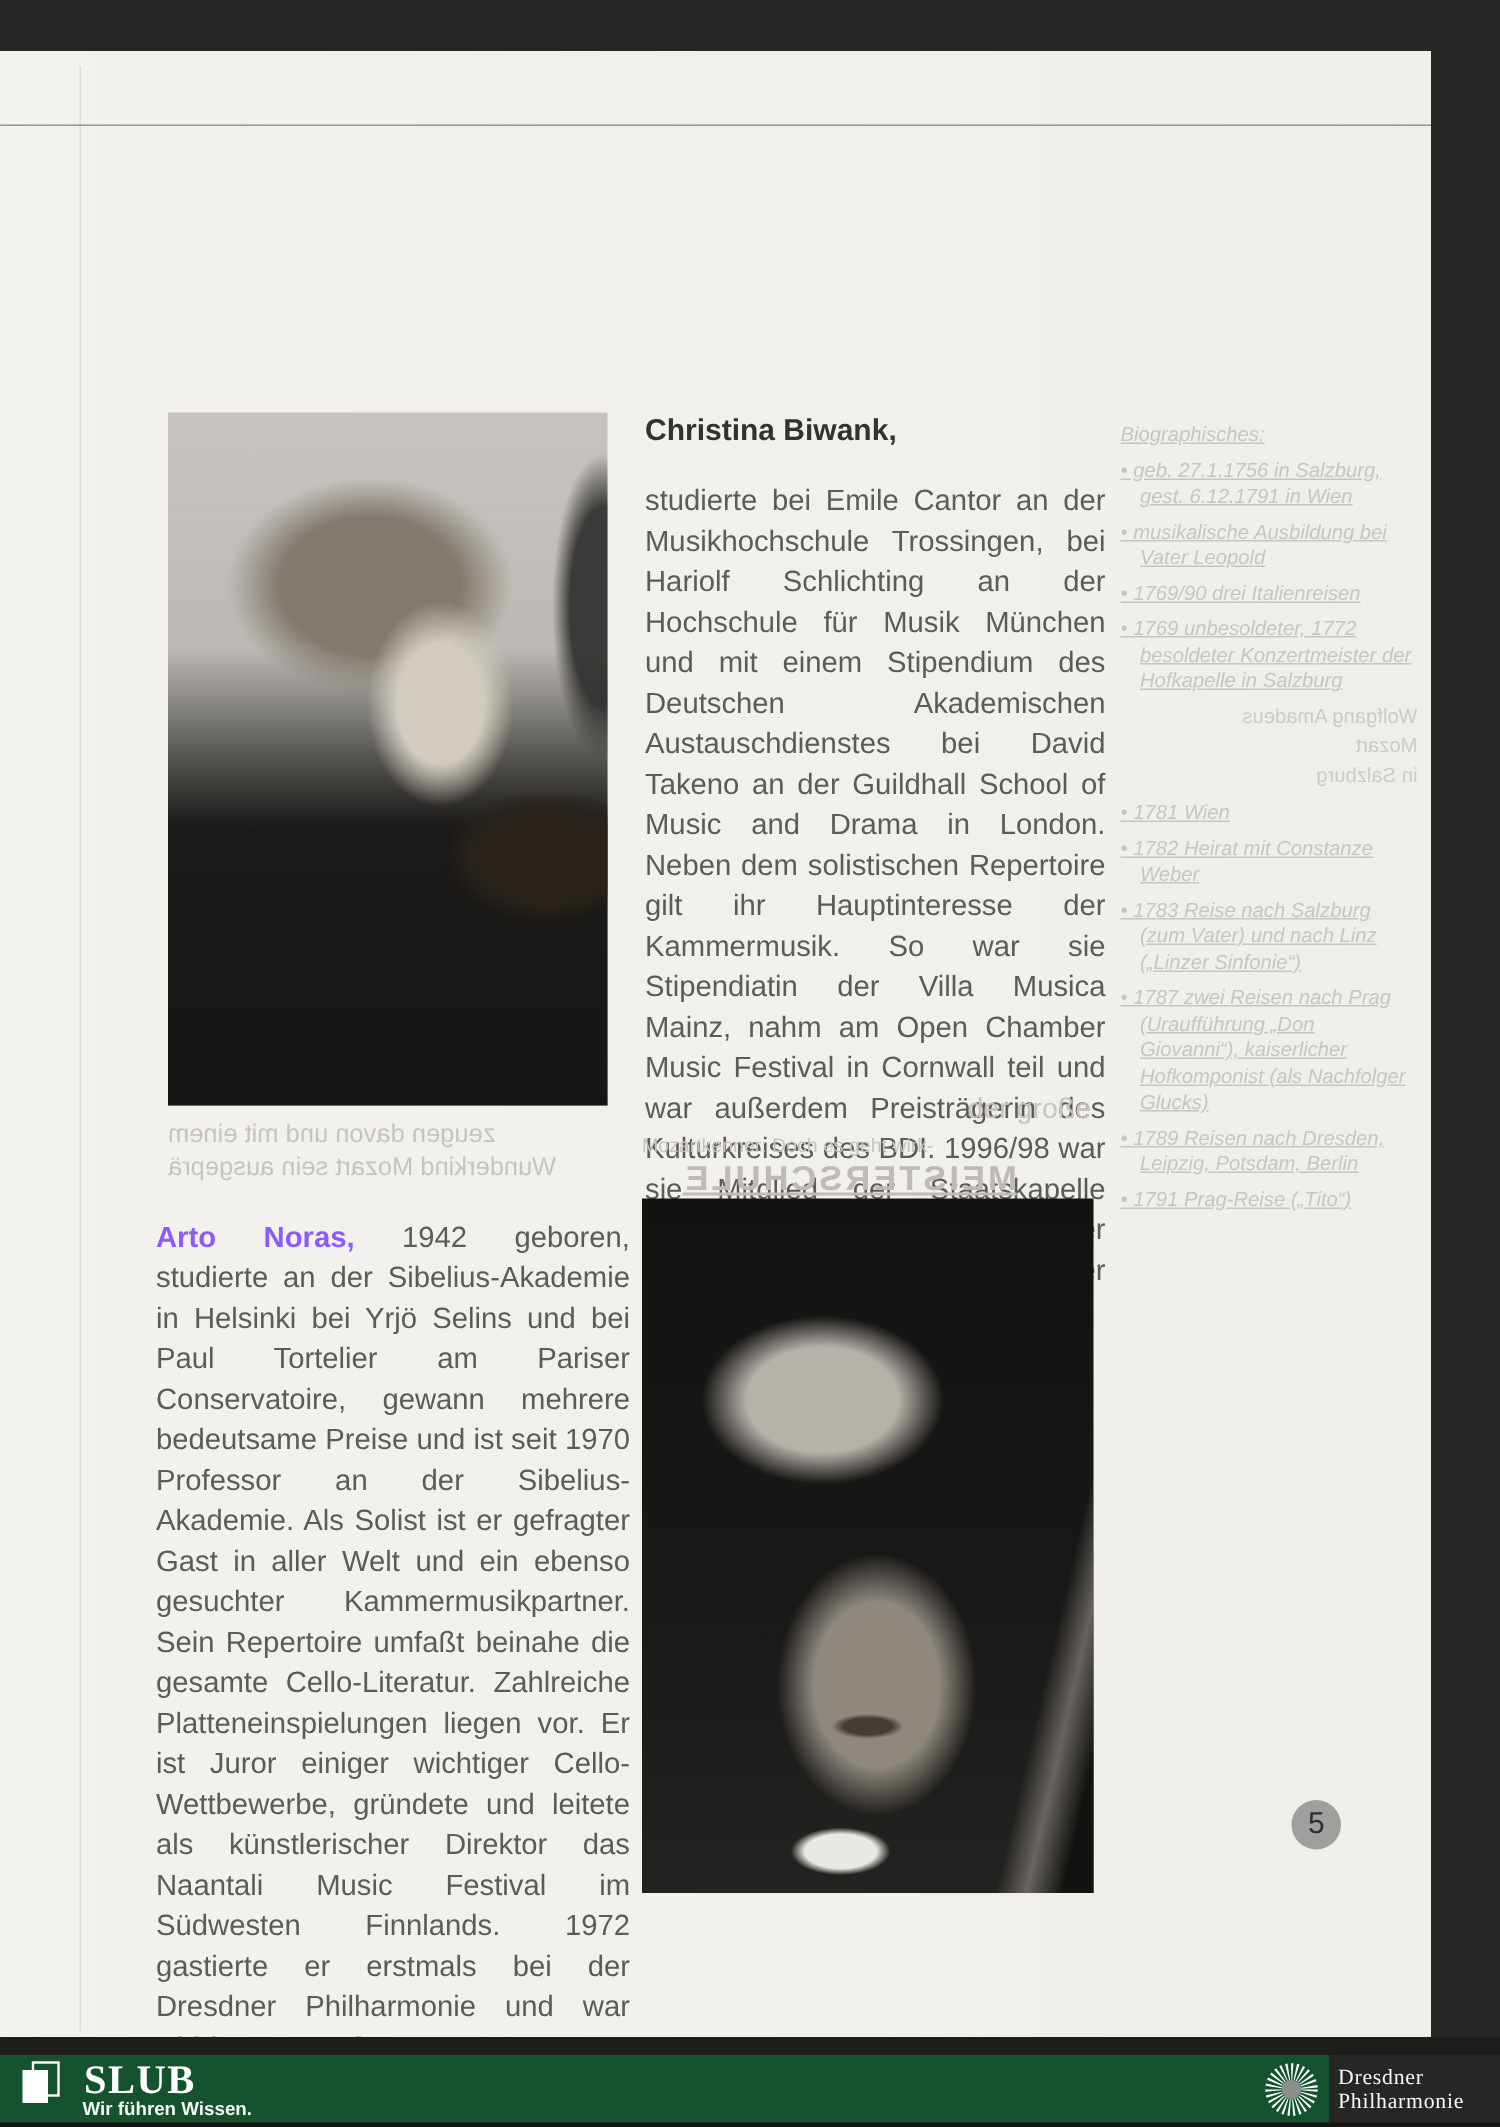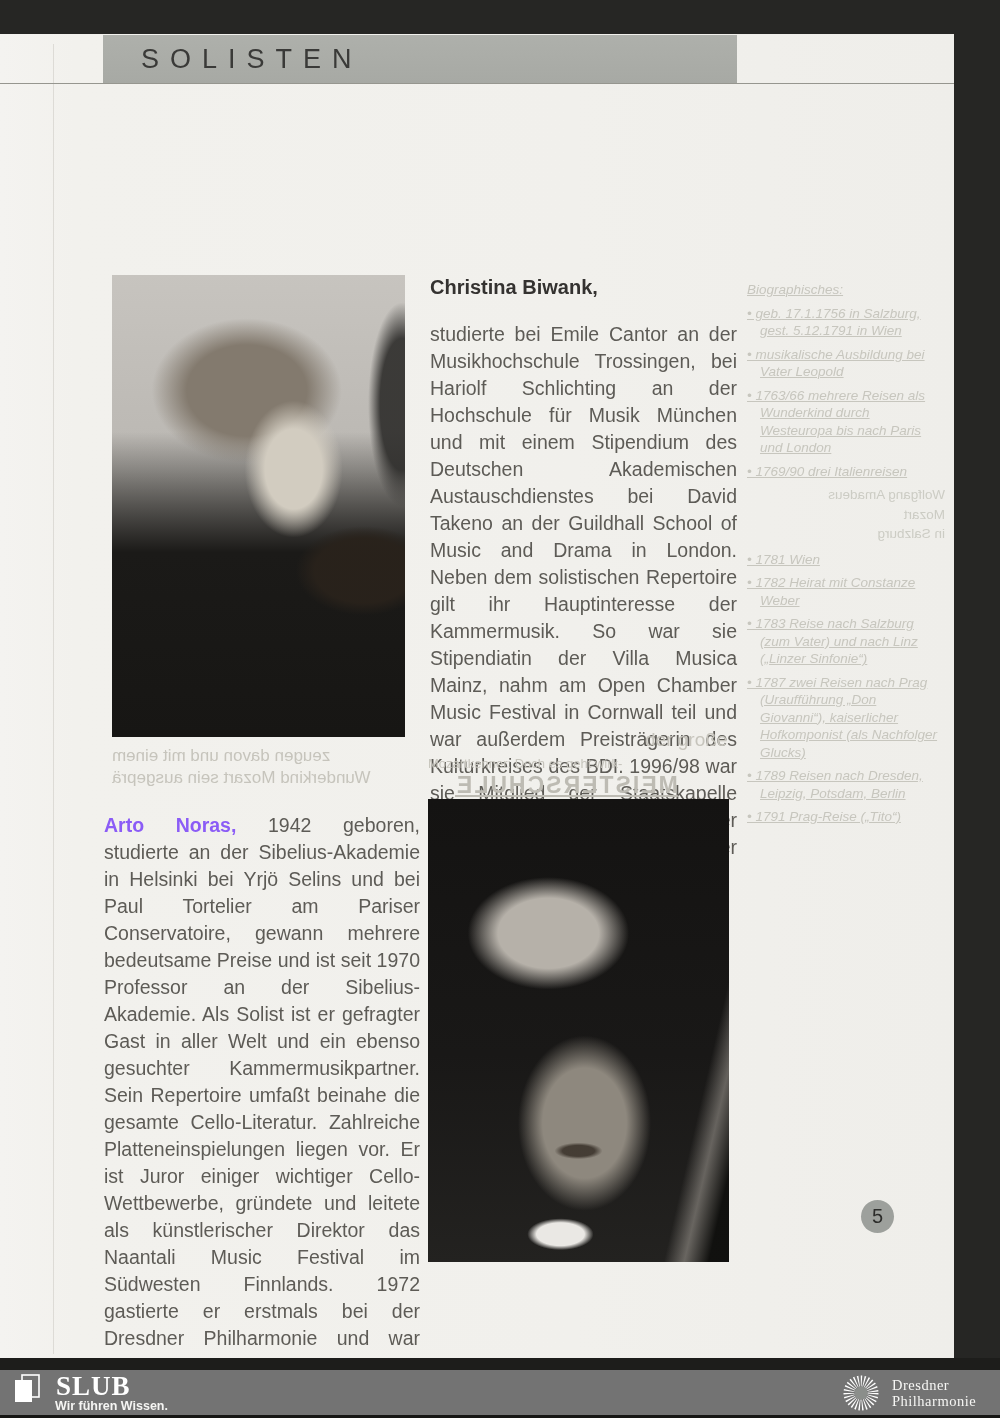--- a/index.html
+++ b/index.html
@@ -65,21 +65,21 @@
   .frag.mirror{transform:scaleX(-1);}
   
   .page-circle{
     position:absolute;left:861px;top:1200px;width:33px;height:33px;border-radius:50%;
     background:#9da09c;display:flex;align-items:center;justify-content:center;
     font-size:20px;color:#2d2d2b;
   }
   
   .bottom-black{position:absolute;left:0;top:1358px;width:1000px;height:12px;background:#1d1d1b;}
   .footer{
-    position:absolute;left:0;top:1370px;width:1000px;height:45px;background:#737373;
+    position:absolute;left:0;top:1370px;width:886px;height:45px;background:#14532d;
   }
   .footer-bottom-edge{position:absolute;left:0;top:1415px;width:1000px;height:3px;background:#161614;}
   .slub{position:absolute;left:12px;top:3px;display:flex;align-items:flex-start;}
   .slub-word{
     font-family:"Liberation Serif",serif;font-weight:bold;color:#ffffff;
     font-size:27px;line-height:27px;margin-left:14px;letter-spacing:1px;
   }
   .slub-tag{
     position:absolute;left:55px;top:29px;color:#f5f5f3;font-weight:bold;font-size:12.5px;
   }
@@ -88,23 +88,20 @@
     font-family:"Liberation Serif",serif;color:#f6f6f4;font-size:14.5px;line-height:16px;
     margin-left:10px;letter-spacing:.5px;
   }
 </style>
 </head>
 <body>
 
 <div class="page">
   <div class="page-fold"></div>
   <div class="header-rule"></div>
-  <div class="header-bar">
-    <span class="title">SOLISTEN</span>
-  </div>
 </div>
 
 <div class="photo photo1"></div>
 
 <div class="col-right">
   <h3>Christina Biwank,</h3>
   <p class="bio">studierte bei Emile Cantor an der Musikhochschule Trossingen, bei Hariolf Schlichting an der Hochschule für Musik München und mit einem Stipendium des Deutschen Akademischen Austauschdienstes bei David Takeno an der Guildhall School of Music and Drama in London. Neben dem solistischen Repertoire gilt ihr Hauptinteresse der Kammermusik. So war sie Stipendiatin der Villa Musica Mainz, nahm am Open Chamber Music Festival in Cornwall teil und war außerdem Preisträgerin des Kulturkreises des BDI. 1996/98 war sie Mitglied der Staatskapelle Dresden und ist seither Solobratschistin der Dresdner Philharmonie.</p>
 </div>
 
 <span class="frag" style="left:645px;top:729px;font-size:19px;">der große</span>
@@ -117,24 +114,24 @@
 <span class="frag mirror" style="left:112px;top:768px;font-size:17px;">Wunderkind Mozart sein ausgeprä</span>
 
 <div class="col-left">
   <p class="bio">
     <span class="artist-name">Arto Noras,</span><span> 1942 geboren, studierte an der Sibelius-Akademie in Helsinki bei Yrjö Selins und bei Paul Tortelier am Pariser Conservatoire, gewann mehrere bedeutsame Preise und ist seit 1970 Professor an der Sibelius-Akademie. Als Solist ist er gefragter Gast in aller Welt und ein ebenso gesuchter Kammermusikpartner. Sein Repertoire umfaßt beinahe die gesamte Cello-Literatur. Zahlreiche Platteneinspielungen liegen vor. Er ist Juror einiger wichtiger Cello-Wettbewerbe, gründete und leitete als künstlerischer Direktor das Naantali Music Festival im Südwesten Finnlands. 1972 gastierte er erstmals bei der Dresdner Philharmonie und war 1996 erneuter Gast.</span>
   </p>
 </div>
 
 <div class="bt-col bt">
   <div class="bt-item bt-head">Biographisches:</div>
-  <div class="bt-item">• geb. 17.1.1756 in Salzburg, gest. 5.12.1791 in Wien</div>
+  <div class="bt-item">• geb. 27.1.1756 in Salzburg, gest. 6.12.1791 in Wien</div>
   <div class="bt-item">• musikalische Ausbildung bei Vater Leopold</div>
-  <div class="bt-item">• 1763/66 mehrere Reisen als Wunderkind durch Westeuropa bis nach Paris und London</div>
   <div class="bt-item">• 1769/90 drei Italienreisen</div>
+  <div class="bt-item">• 1769 unbesoldeter, 1772 besoldeter Konzertmeister der Hofkapelle in Salzburg</div>
   <div class="bt-mirror">Wolfgang Amadeus</div>
   <div class="bt-mirror">Mozart</div>
   <div class="bt-mirror" style="margin-bottom:8px;">in Salzburg</div>
   <div class="bt-item">• 1781 Wien</div>
   <div class="bt-item">• 1782 Heirat mit Constanze Weber</div>
   <div class="bt-item">• 1783 Reise nach Salzburg (zum Vater) und nach Linz („Linzer Sinfonie“)</div>
   <div class="bt-item">• 1787 zwei Reisen nach Prag (Uraufführung „Don Giovanni“), kaiserlicher Hofkomponist (als Nachfolger Glucks)</div>
   <div class="bt-item">• 1789 Reisen nach Dresden, Leipzig, Potsdam, Berlin</div>
   <div class="bt-item">• 1791 Prag-Reise („Tito“)</div>
 </div>

